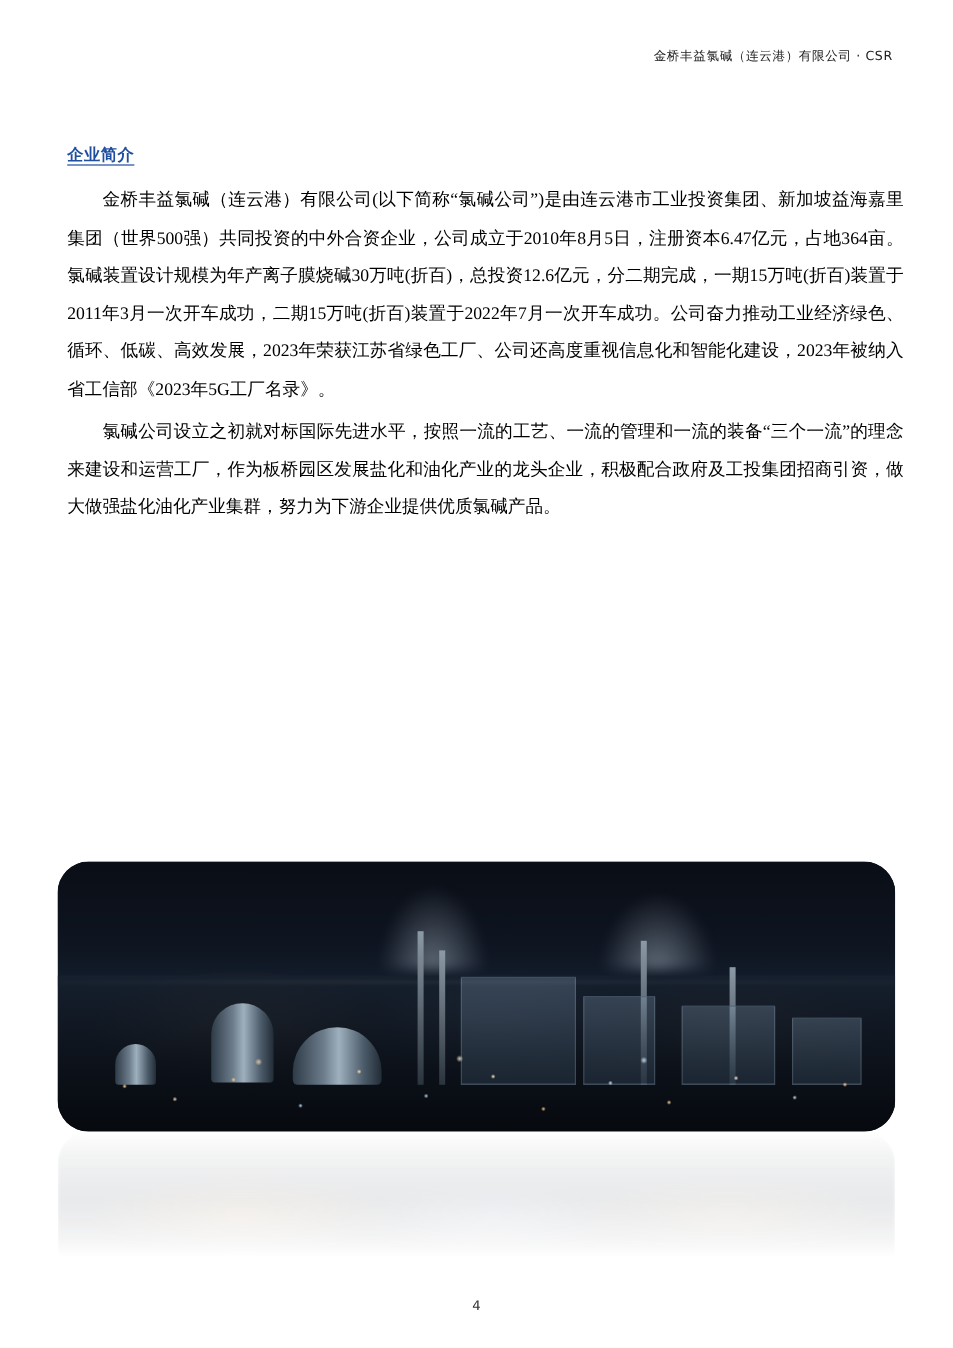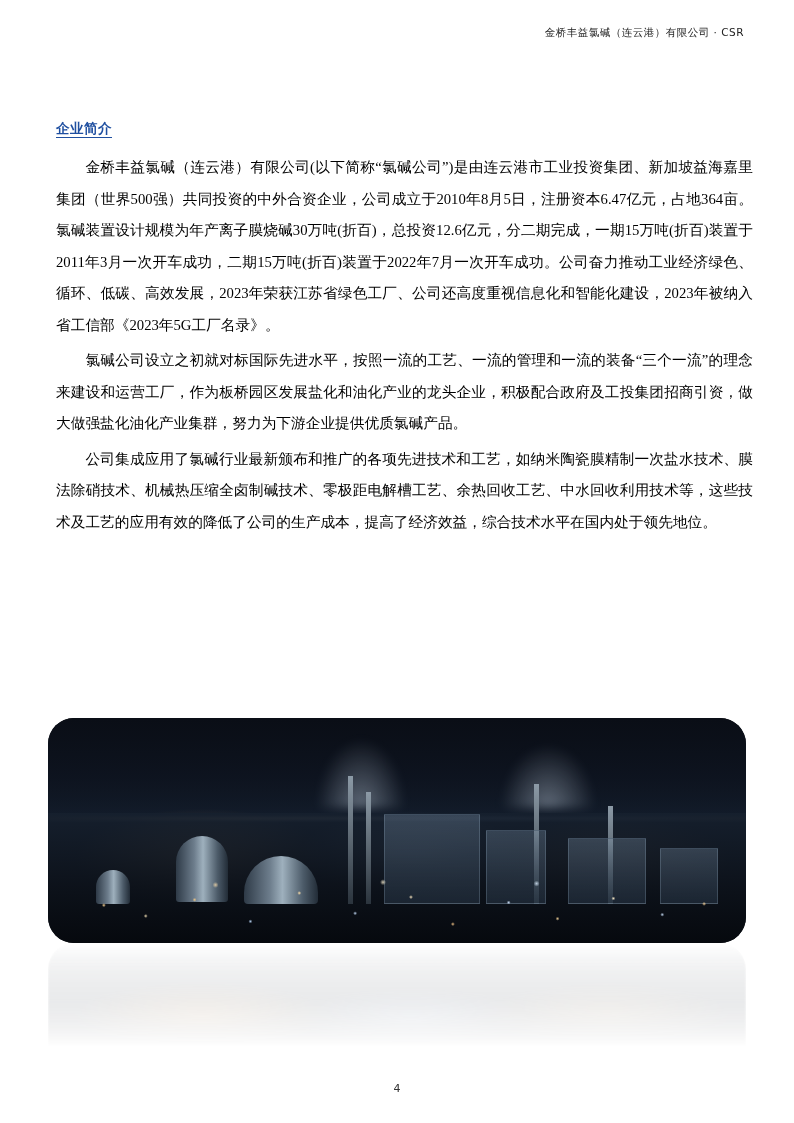--- a/index.html
+++ b/index.html
@@ -19,21 +19,21 @@
 
   .page {
     position: absolute;
     inset: 0;
     padding: 0;
   }
 
   
   .running-head {
     position: absolute;
-    top: 26px;
+    top: 40px;
     right: 50px;
     font-family: "DejaVu Sans", sans-serif;
     font-size: 10.5px;
     letter-spacing: 0.5px;
     color: #222;
     white-space: nowrap;
   }
 
   
   .section-head {
@@ -224,21 +224,20 @@
 <div class="page">
 
   <div class="running-head">金桥丰益氯碱（连云港）有限公司 · CSR</div>
 
 
   <div class="content">
     <div class="subhead">企业简介</div>
 
     <p class="para">金桥丰益氯碱（连云港）有限公司(以下简称“氯碱公司”)是由连云港市工业投资集团、新加坡益海嘉里集团（世界500强）共同投资的中外合资企业，公司成立于2010年8月5日，注册资本6.47亿元，占地364亩。氯碱装置设计规模为年产离子膜烧碱30万吨(折百)，总投资12.6亿元，分二期完成，一期15万吨(折百)装置于2011年3月一次开车成功，二期15万吨(折百)装置于2022年7月一次开车成功。公司奋力推动工业经济绿色、循环、低碳、高效发展，2023年荣获江苏省绿色工厂、公司还高度重视信息化和智能化建设，2023年被纳入省工信部《2023年5G工厂名录》。</p>
     <p class="para">氯碱公司设立之初就对标国际先进水平，按照一流的工艺、一流的管理和一流的装备“三个一流”的理念来建设和运营工厂，作为板桥园区发展盐化和油化产业的龙头企业，积极配合政府及工投集团招商引资，做大做强盐化油化产业集群，努力为下游企业提供优质氯碱产品。</p>
-    <p class="para">公司集成应用了氯碱行业最新颁布和推广的各项先进技术和工艺，如纳米陶瓷膜精制一次盐水技术、膜法除硝技术、机械热压缩全卤制碱技术、零极距电解槽工艺、余热回收工艺、中水回收利用技术等，这些技术及工艺的应用有效的降低了公司的生产成本，提高了经济效益，综合技术水平在国内处于领先地位。</p>
   </div>
 
   <div class="photo-wrap">
     <div class="photo">
       <div class="skyglow"></div>
       <div class="plume p1"></div>
       <div class="plume p2"></div>
       <div class="horizon"></div>
       <div class="ground"></div>
       <div class="tank t3"></div>

